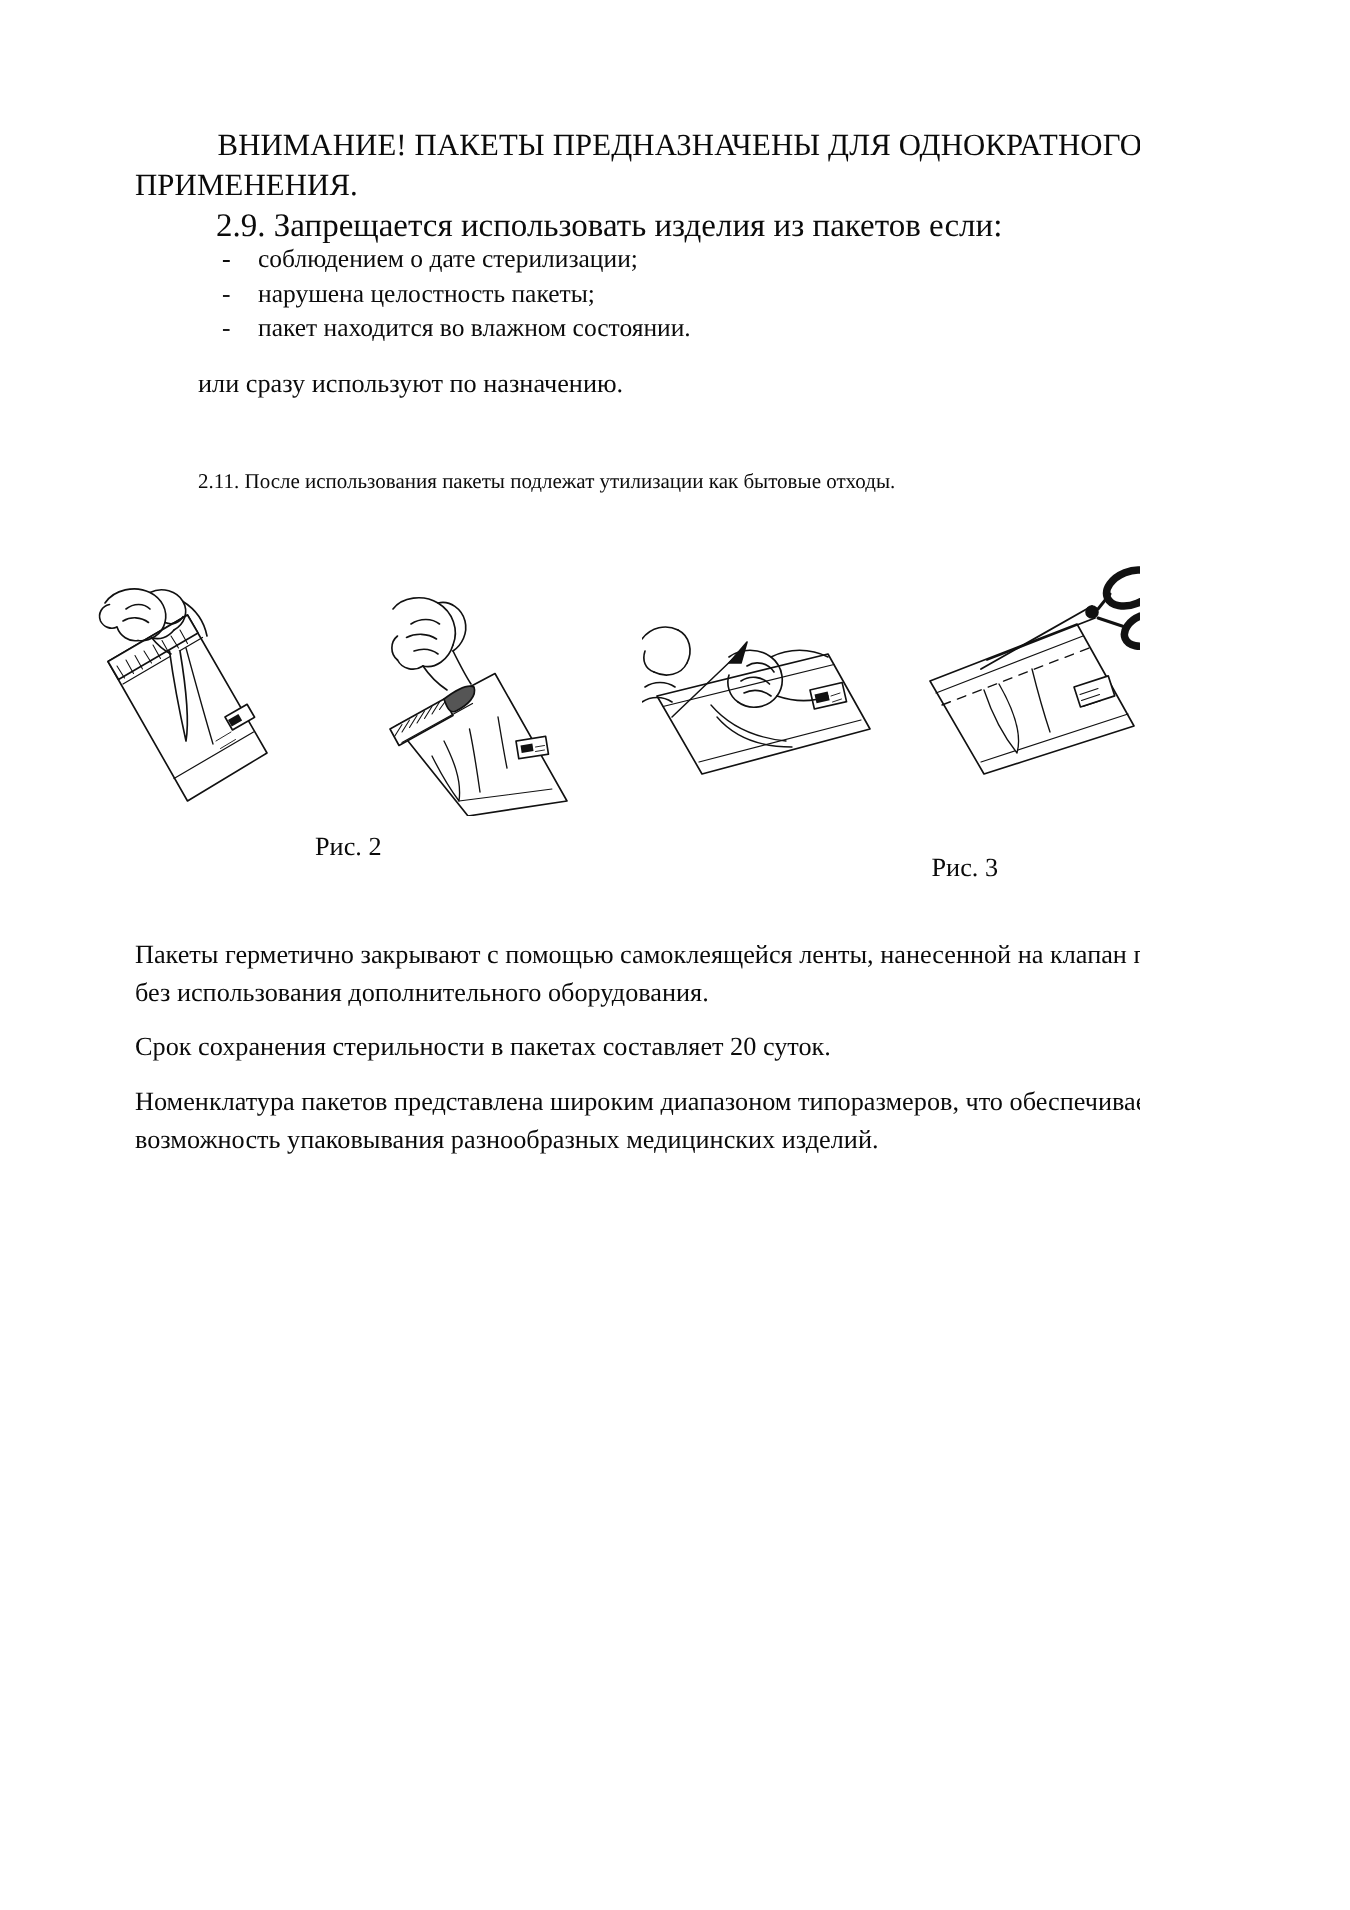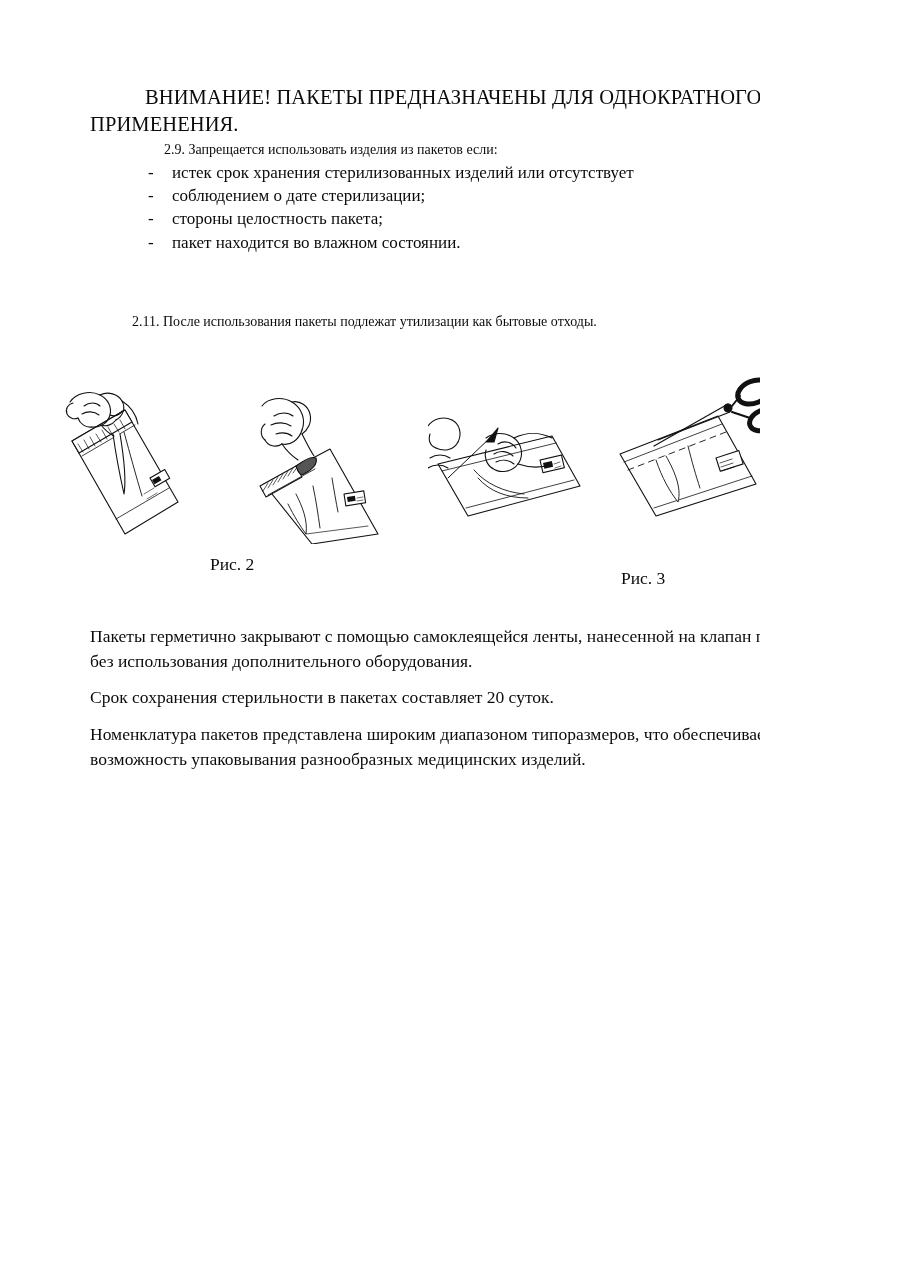--- a/index.html
+++ b/index.html
@@ -32,24 +32,24 @@
     width: 730px;
     font-size: 20.5px;
     line-height: 27px;
     text-indent: 55px;
     letter-spacing: 0.1px;
   }
 
   
   .clause-29 {
     position: absolute;
-    left: 102px;
+    left: 82px;
     top: 138px;
     width: 730px;
-    font-size: 14px;
+    font-size: 22px;
     line-height: 23.5px;
     text-indent: 62px;
   }
 
   
   .dash-list {
     position: absolute;
     left: 90px;
     top: 161px;
     width: 730px;
@@ -139,37 +139,37 @@
 
 <div class="page">
 
   <div class="heading">ВНИМАНИЕ! ПАКЕТЫ ПРЕДНАЗНАЧЕНЫ ДЛЯ ОДНОКРАТНОГО ПРИМЕНЕНИЯ.</div>
 
   <div class="clause-29">2.9.  Запрещается использовать изделия из пакетов если:</div>
 
   <ul class="dash-list">
     <li>
       <span class="dash">-</span>
-      <span>истек срок хранения стерилизованных изделий или отсутствует</span>
     </li>
     <li>
       <span class="dash">-</span>
       <span>соблюдением о дате стерилизации;</span>
     </li>
     <li>
       <span class="dash">-</span>
-      <span>стороны целостность пакета;</span>
+      <span>нарушена целостность пакеты;</span>
     </li>
     <li>
       <span class="dash">-</span>
       <span>пакет находится во влажном состоянии.</span>
     </li>
   </ul>
 
   <div class="clause-210">
+    <div class="last-line">или сразу используют по назначению.</div>
   </div>
 
   <div class="clause-211">2.11. После использования пакеты подлежат утилизации как бытовые отходы.</div>
 
   <div class="figures">
 
     <div class="figure" id="fig2">
       <svg width="160" height="160" viewBox="0 0 160 160">
         <g fill="none" stroke="#111" stroke-width="1.1" stroke-linejoin="round" stroke-linecap="round">
 

